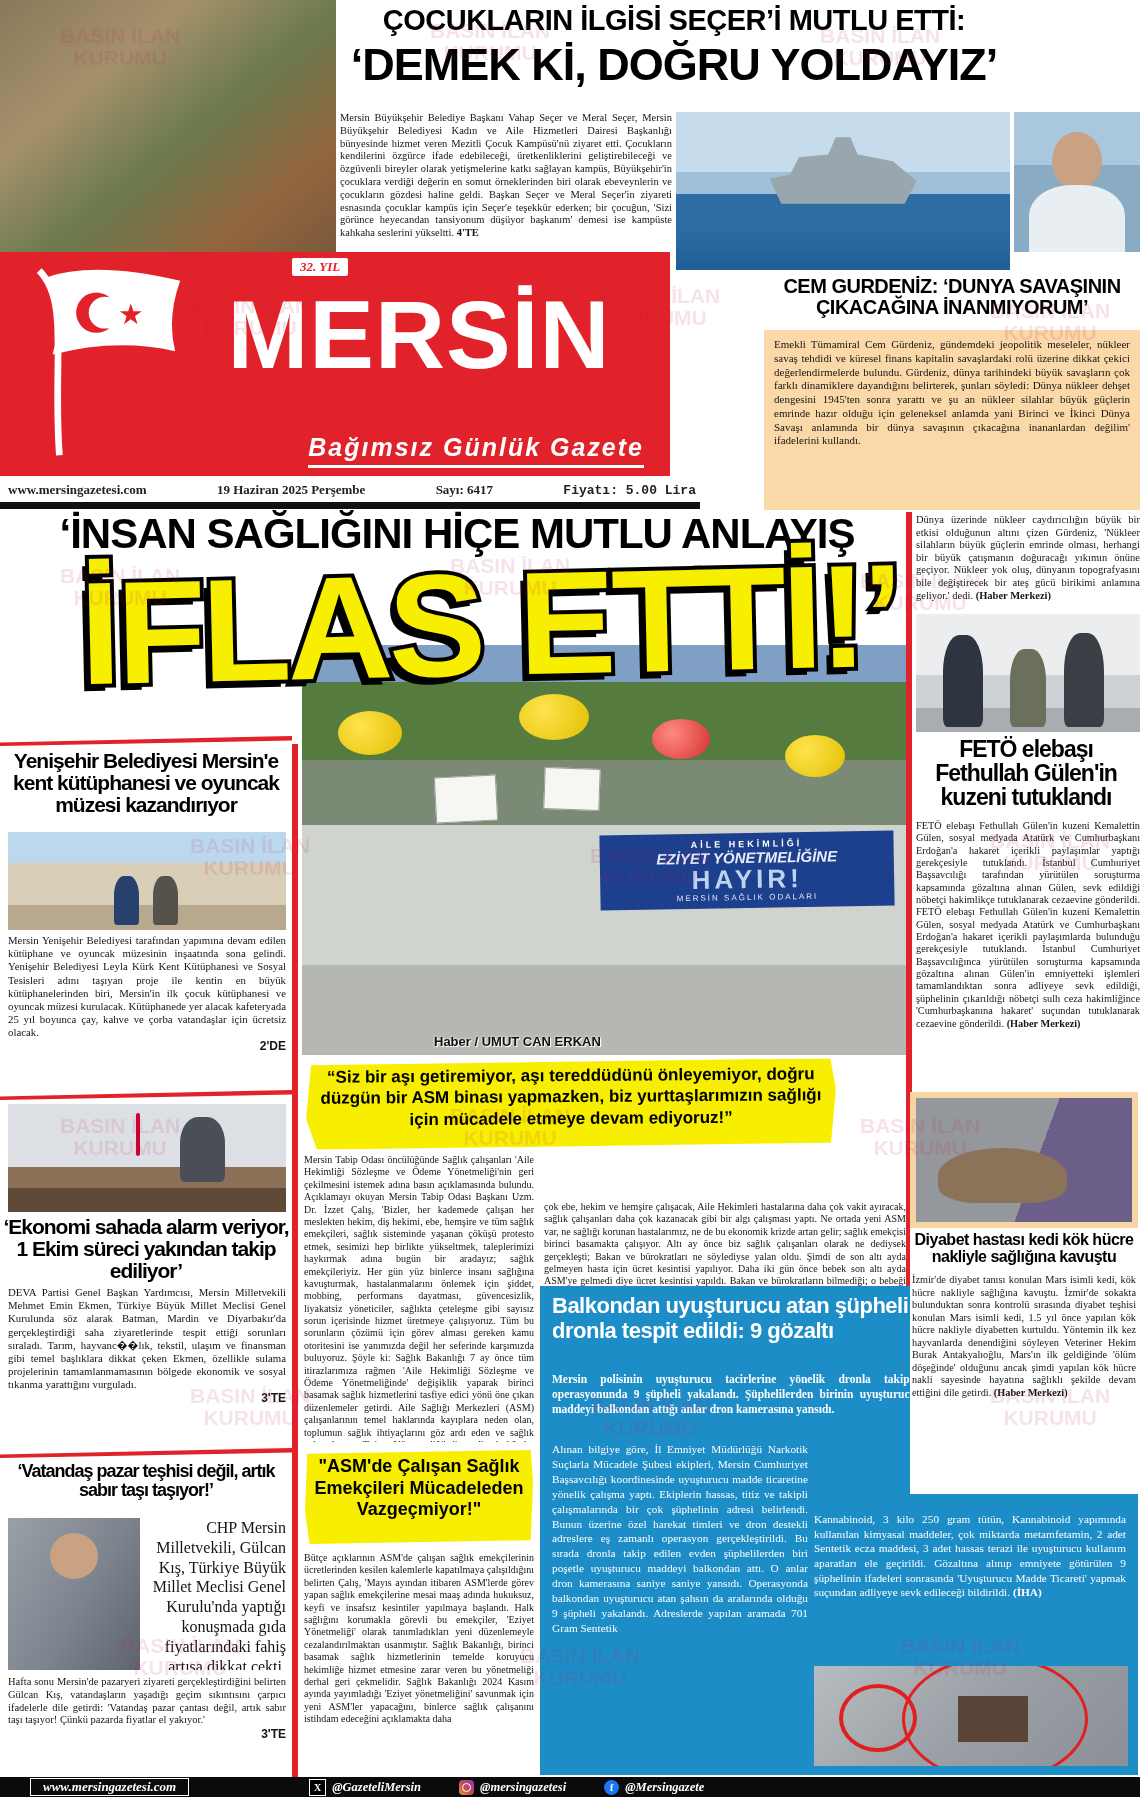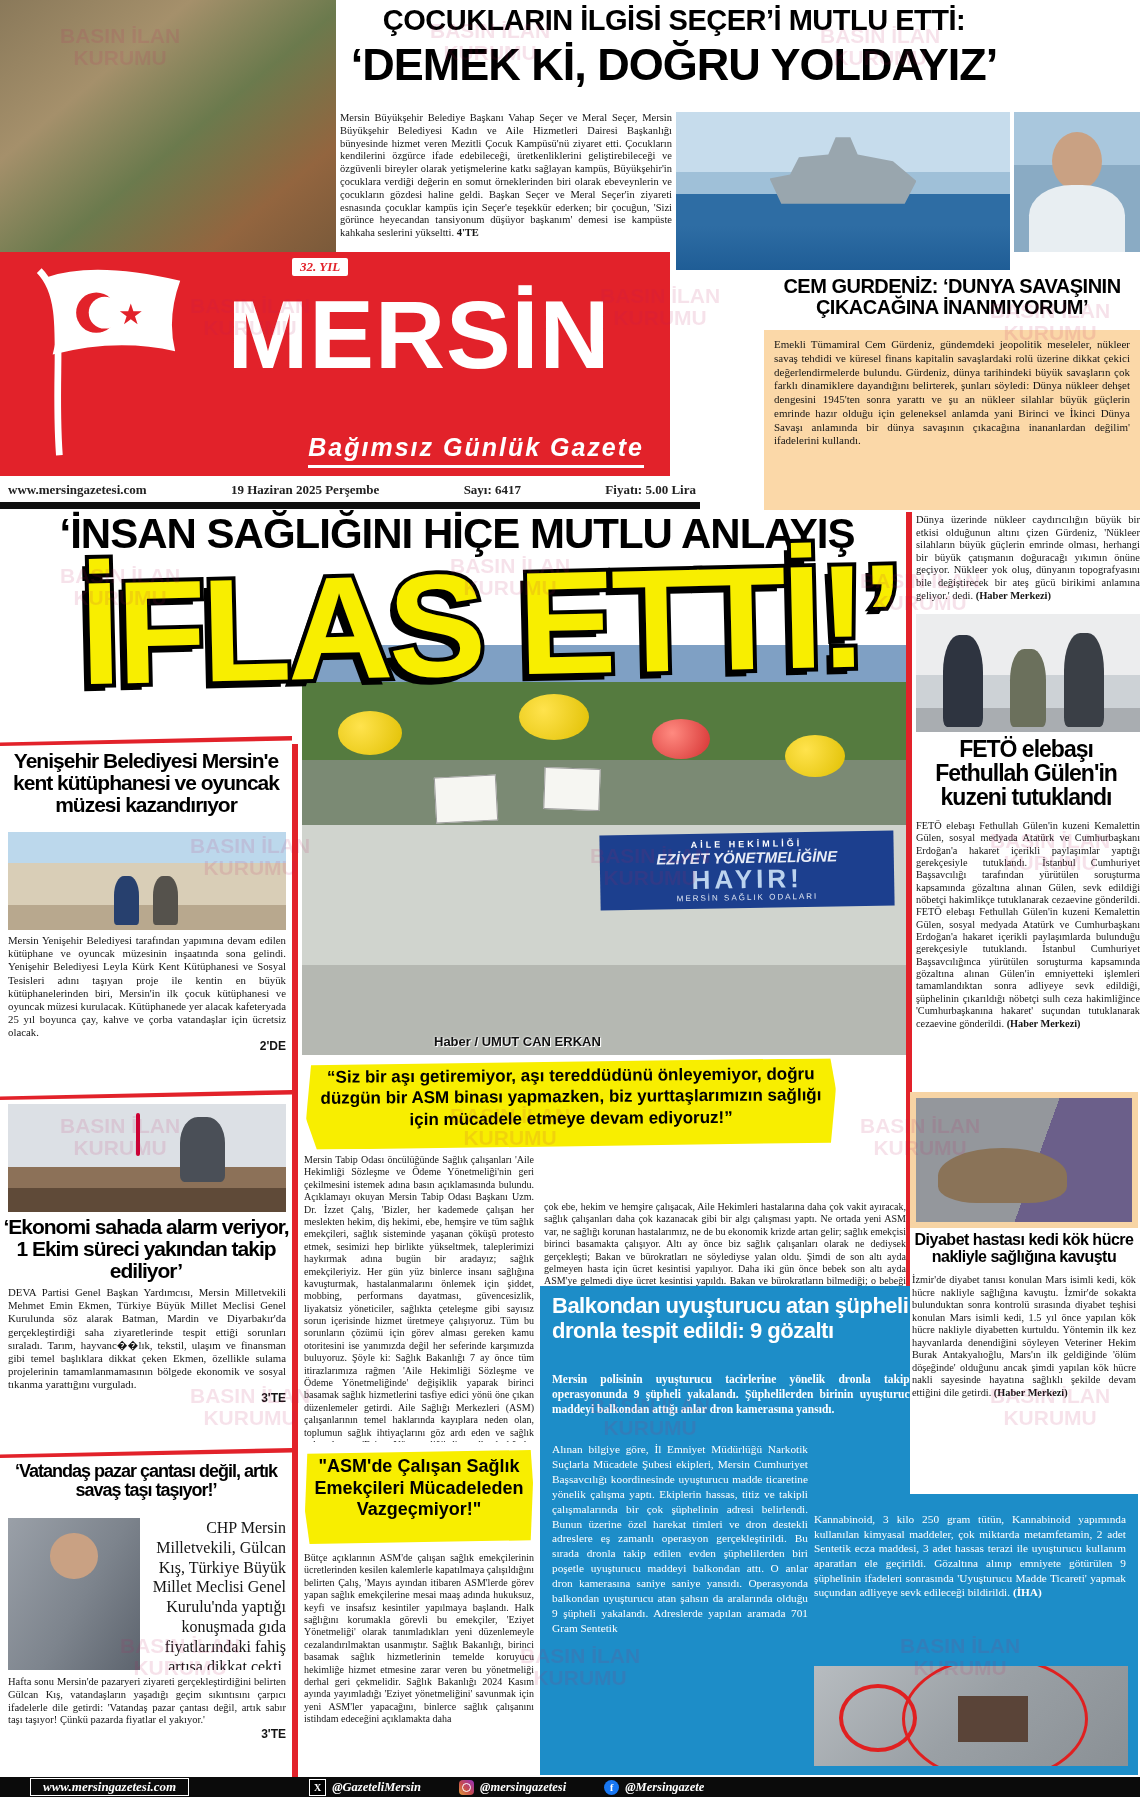--- a/index.html
+++ b/index.html
@@ -12,21 +12,21 @@
   .ref{font-weight:bold;font-family:"Liberation Sans",sans-serif;display:block;text-align:right;font-size:12px;}
   .src{font-weight:bold;}
   .redrule{background:var(--red);clip-path:polygon(0 65%,100% 0,100% 45%,0 100%);}
   .vdiv{background:var(--red);}
   
   #masthead{background:var(--red);}
   #mh-title{font-weight:900;color:#fff;text-align:center;letter-spacing:1px;line-height:1;}
   #mh-tagline{font-style:italic;font-weight:bold;color:#fff;border-bottom:3px solid #fff;padding-bottom:3px;letter-spacing:2px;}
   #mh-badge{background:#fff;color:var(--red);font-style:italic;font-weight:bold;font-size:13px;padding:1px 8px;border-radius:2px;font-family:"Liberation Serif",serif;}
   #daterow{display:flex;justify-content:space-between;align-items:center;font-size:13px;font-family:"Liberation Serif",serif;font-weight:bold;color:#222;}
-  #daterow .price{font-family:Liberation Serif, serif;}
+  #daterow .price{font-family:Liberation Mono, monospace;}
   
   #iflas{font-weight:900;font-size:146px;line-height:1;white-space:nowrap;color:var(--yellow);
          -webkit-text-stroke:8px #000;paint-order:stroke fill;letter-spacing:-4px;
          transform:rotate(-1.3deg);text-shadow:-7px 7px 0 #000;text-align:center;}
   .yellowbox{background:var(--yellow);clip-path:polygon(1% 4%,99% 0,100% 35%,99% 96%,2% 100%,0 65%);}
   
   .p-children{background:linear-gradient(140deg,#8a795a,#a5906b 30%,#6b7a4d 55%,#93653f 80%,#7a5a3a);}
   .p-warship{background:linear-gradient(#c6dcec 0 38%,#9fc0d8 38% 52%,#2e6da4 52% 72%,#1f5d96);}
   .p-portrait{background:linear-gradient(#a9c7dd 0 38%,#8aabc4 38% 100%);}
   .p-construction{background:linear-gradient(#bcd8ec 0 32%,#d9ceb7 32% 74%,#b8a88e 74%);}
@@ -140,21 +140,21 @@
     <div class="figure" style="left:62%;top:12%;width:16%;height:60%;background:#4a4f57;"></div>
     <div class="abs" style="left:46%;top:8%;width:4px;height:40%;background:#c03;border-radius:2px;"></div>
   </div>
   <div class="abs head" style="left:2px;top:1216px;width:288px;font-size:21px;letter-spacing:-1px;">‘Ekonomi sahada alarm veriyor, 1 Ekim süreci yakından takip ediliyor’</div>
   <div class="abs serif clip" style="left:8px;top:1286px;width:278px;height:158px;font-size:10.8px;line-height:1.22;">
     <span>DEVA Partisi Genel Başkan Yardımcısı, Mersin Milletvekili Mehmet Emin Ekmen, Türkiye Büyük Millet Meclisi Genel Kurulunda söz alarak Batman, Mardin ve Diyarbakır'da gerçekleştirdiği saha ziyaretlerinde tespit ettiği sorunları sıraladı. Tarım, hayvanc��lık, tekstil, ulaşım ve finansman gibi temel başlıklara dikkat çeken Ekmen, özellikle sulama projelerinin tamamlanmamasının bölgede ekonomik ve sosyal tıkanma yarattığını vurguladı.</span>
     <span class="ref">3'TE</span>
   </div>
 
   <div class="abs redrule" style="left:0;top:1448px;width:292px;height:10px;"></div>
-  <div class="abs head" style="left:2px;top:1462px;width:288px;font-size:18px;letter-spacing:-1px;">‘Vatandaş pazar çantası değil, artık savaş taşı taşıyor!’</div>
+  <div class="abs head" style="left:2px;top:1462px;width:288px;font-size:18px;letter-spacing:-1px;">‘Vatandaş pazar teşhisi değil, artık sabır taşı taşıyor!’</div>
   <div class="photo p-woman" style="left:8px;top:1518px;width:132px;height:152px;">
     <div class="face" style="left:32%;top:10%;width:36%;height:30%;"></div>
   </div>
   <div class="abs serif clip" style="left:146px;top:1518px;width:140px;height:152px;font-size:16px;line-height:1.24;text-align:right;">CHP Mersin Milletvekili, Gülcan Kış, Türkiye Büyük Millet Meclisi Genel Kurulu'nda yaptığı konuşmada gıda fiyatlarındaki fahiş artışa dikkat çekti.</div>
   <div class="abs serif clip" style="left:8px;top:1676px;width:278px;height:94px;font-size:10.5px;line-height:1.22;">
     <span>Hafta sonu Mersin'de pazaryeri ziyareti gerçekleştirdiğini belirten Gülcan Kış, vatandaşların yaşadığı geçim sıkıntısını çarpıcı ifadelerle dile getirdi: 'Vatandaş pazar çantası değil, artık sabır taşı taşıyor! Çünkü pazarda fiyatlar el yakıyor.'</span>
     <span class="ref">3'TE</span>
   </div>
 
   <div class="photo p-protest" style="left:302px;top:645px;width:604px;height:410px;">

